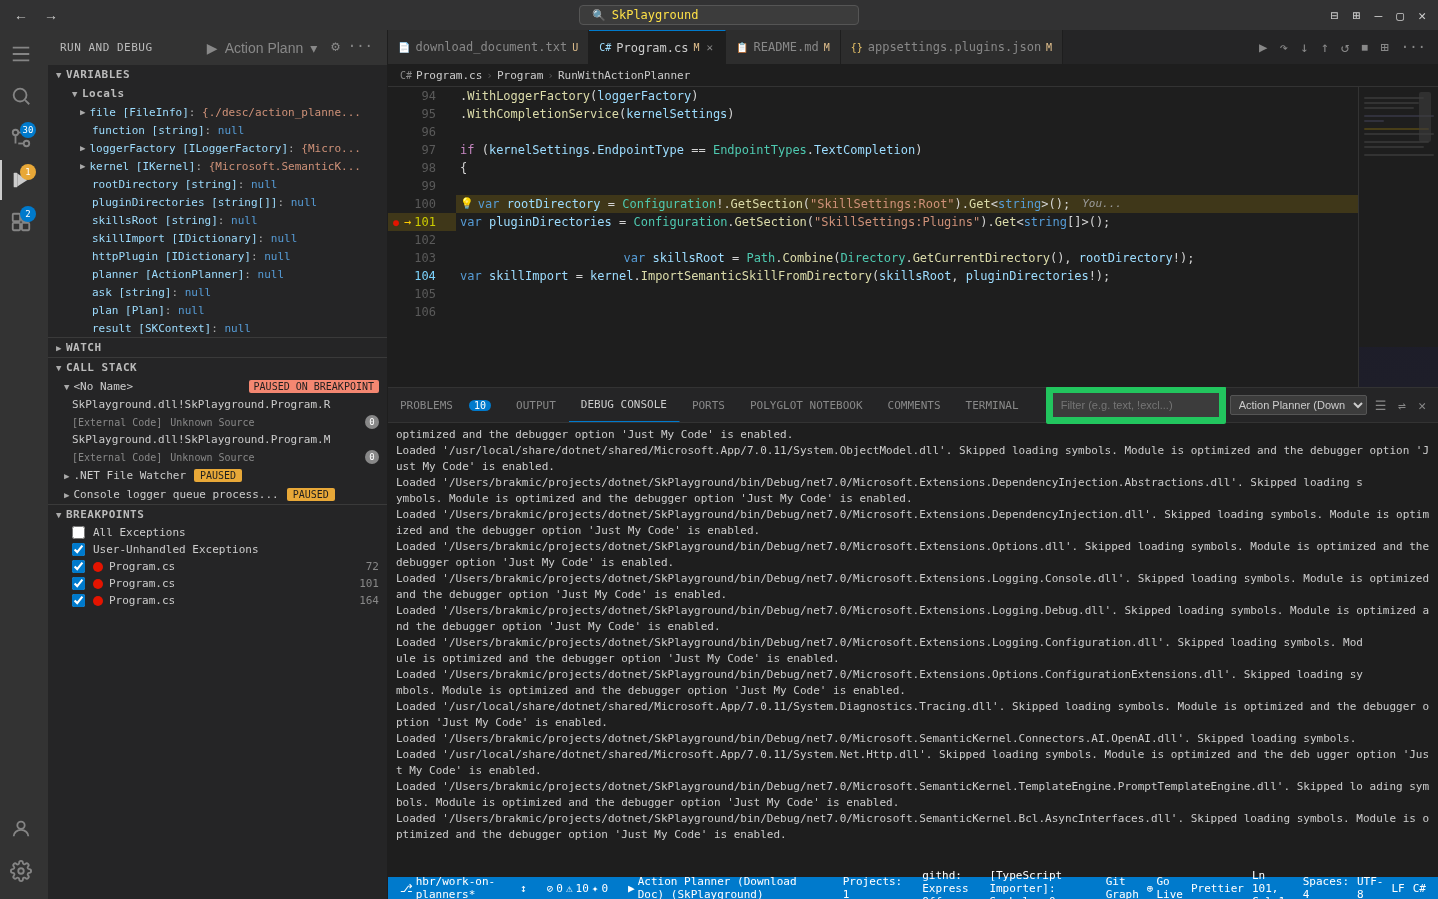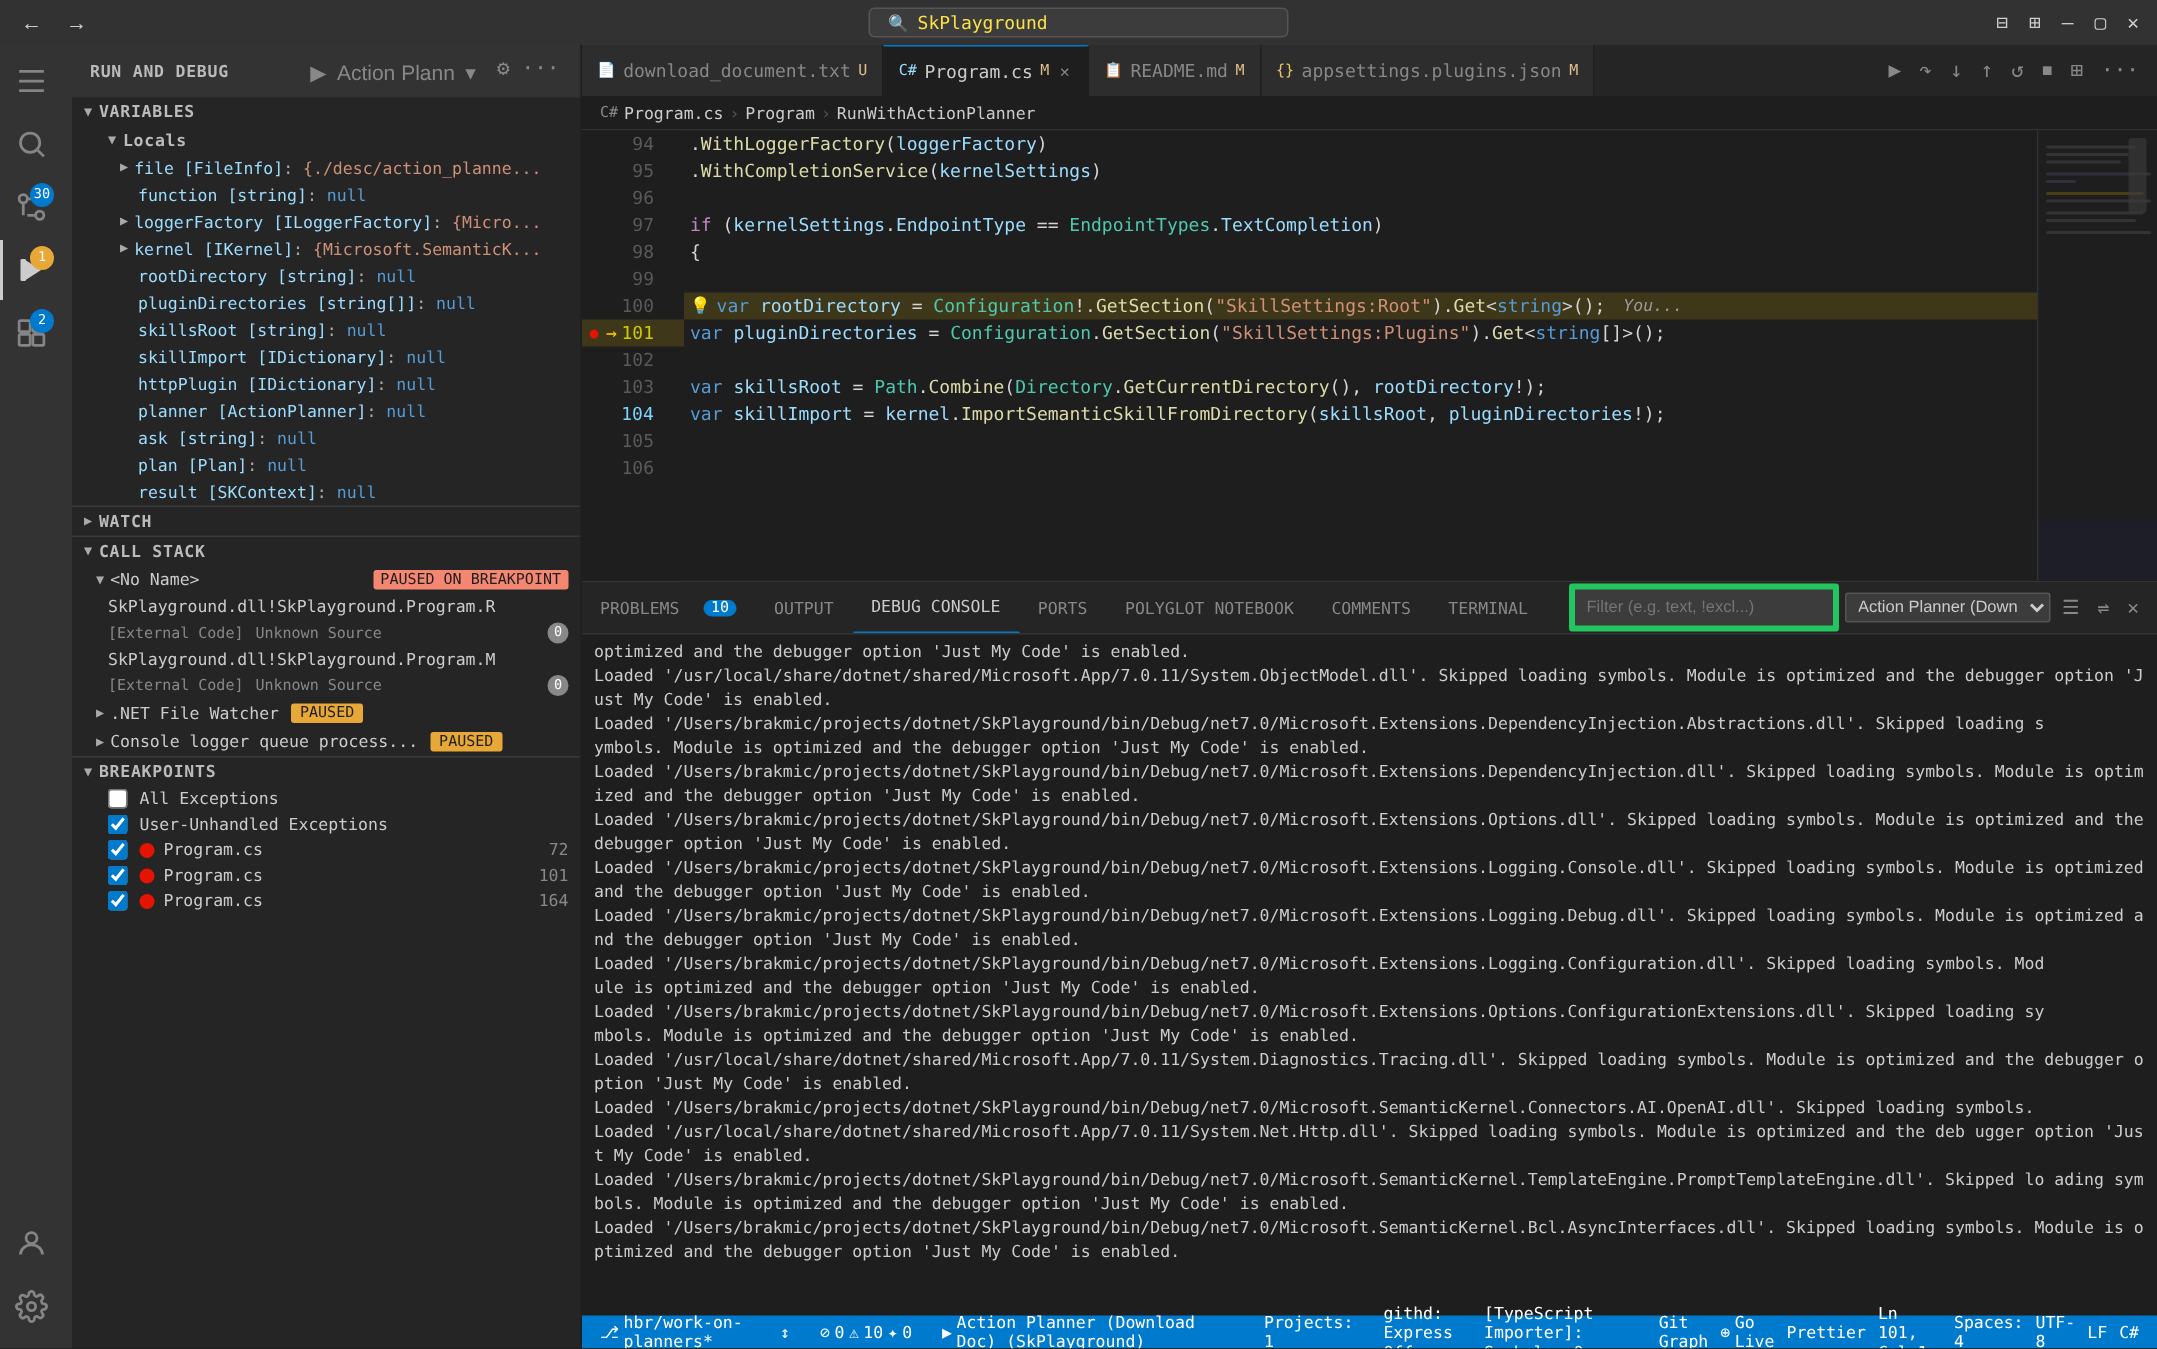--- a/index.html
+++ b/index.html
@@ -130,21 +130,21 @@
       padding: 6px 12px;
       display: flex;
       align-items: center;
       justify-content: space-between;
       height: 35px;
       flex-shrink: 0;
     }
     .sidebar-header-title {
       font-size: 11px;
       color: #bbbbbb;
-      font-weight: bold;
+      font-weight: normal;
       letter-spacing: 0.5px;
     }
     .sidebar-header-actions {
       display: flex;
       gap: 4px;
     }
     .sidebar-header-actions span {
       color: #888;
       cursor: pointer;
       font-size: 14px;
@@ -445,21 +445,21 @@
       gap: 4px;
     }
     .panel-actions span {
       color: #888;
       cursor: pointer;
       font-size: 13px;
       padding: 2px 4px;
     }
     .panel-filter {
       background: #3c3c3c;
-      border: 4px solid #22c55e;
+      border: 7px solid #22c55e;
       color: #ccc;
       padding: 6px 8px;
       font-size: 11px;
       width: 180px;
       border-radius: 2px;
     }
     .panel-dropdown {
       background: #3c3c3c;
       border: 1px solid #555;
       color: #ccc;
@@ -899,21 +899,21 @@
           <div class="code-line" style="height:18px;padding-left:4px;">&nbsp;</div>
           <div class="code-line highlight-line" style="height:18px;padding-left:4px;background:rgba(255,204,0,0.15);display:flex;align-items:center;gap:4px;">
             <span style="color:#e8c25a;font-size:11px;">💡</span>
             <span style="color:#d4d4d4;"><span style="color:#569cd6;">var</span> <span style="color:#9cdcfe;">rootDirectory</span> = <span style="color:#4ec9b0;">Configuration</span>!.<span style="color:#dcdcaa;">GetSection</span>(<span style="color:#ce9178;">"SkillSettings:Root"</span>).<span style="color:#dcdcaa;">Get</span>&lt;<span style="color:#569cd6;">string</span>&gt;();</span>
             <span style="color:#9a9a9a;font-style:italic;font-size:11px;margin-left:8px;">You...</span>
           </div>
           <div class="code-line" style="height:18px;padding-left:4px;">
             <span style="color:#d4d4d4;">                <span style="color:#569cd6;">var</span> <span style="color:#9cdcfe;">pluginDirectories</span> = <span style="color:#4ec9b0;">Configuration</span>.<span style="color:#dcdcaa;">GetSection</span>(<span style="color:#ce9178;">"SkillSettings:Plugins"</span>).<span style="color:#dcdcaa;">Get</span>&lt;<span style="color:#569cd6;">string</span>[]&gt;();</span>
           </div>
           <div class="code-line" style="height:18px;padding-left:4px;">&nbsp;</div>
-          <div class="code-line" style="height:18px;padding-left:4px;">
+          <div class="code-line" style="height:18px;padding-left:4px;justify-content:center;">
             <span style="color:#d4d4d4;">                <span style="color:#569cd6;">var</span> <span style="color:#9cdcfe;">skillsRoot</span> = <span style="color:#4ec9b0;">Path</span>.<span style="color:#dcdcaa;">Combine</span>(<span style="color:#4ec9b0;">Directory</span>.<span style="color:#dcdcaa;">GetCurrentDirectory</span>(), <span style="color:#9cdcfe;">rootDirectory</span>!);</span>
           </div>
           <div class="code-line" style="height:18px;padding-left:4px;">
             <span style="color:#d4d4d4;">                <span style="color:#569cd6;">var</span> <span style="color:#9cdcfe;">skillImport</span> = <span style="color:#9cdcfe;">kernel</span>.<span style="color:#dcdcaa;">ImportSemanticSkillFromDirectory</span>(<span style="color:#9cdcfe;">skillsRoot</span>, <span style="color:#9cdcfe;">pluginDirectories</span>!);</span>
           </div>
           <div class="code-line" style="height:18px;padding-left:4px;">&nbsp;</div>
         </div>
 
         <div class="minimap">
           <div class="minimap-content">

